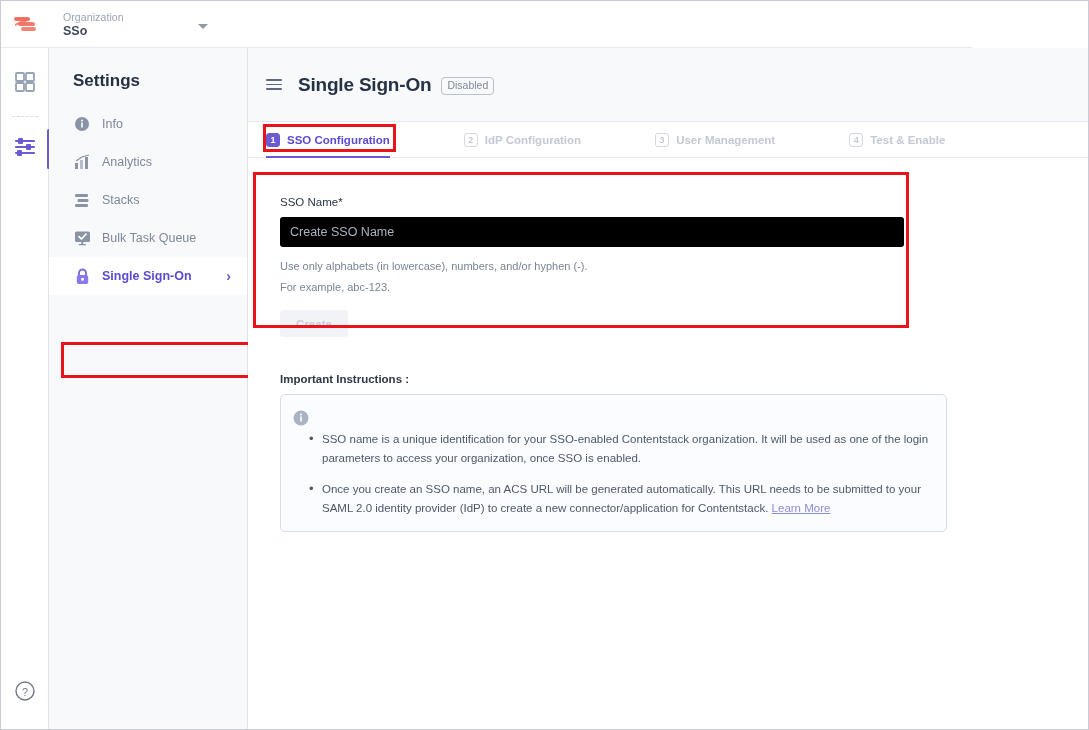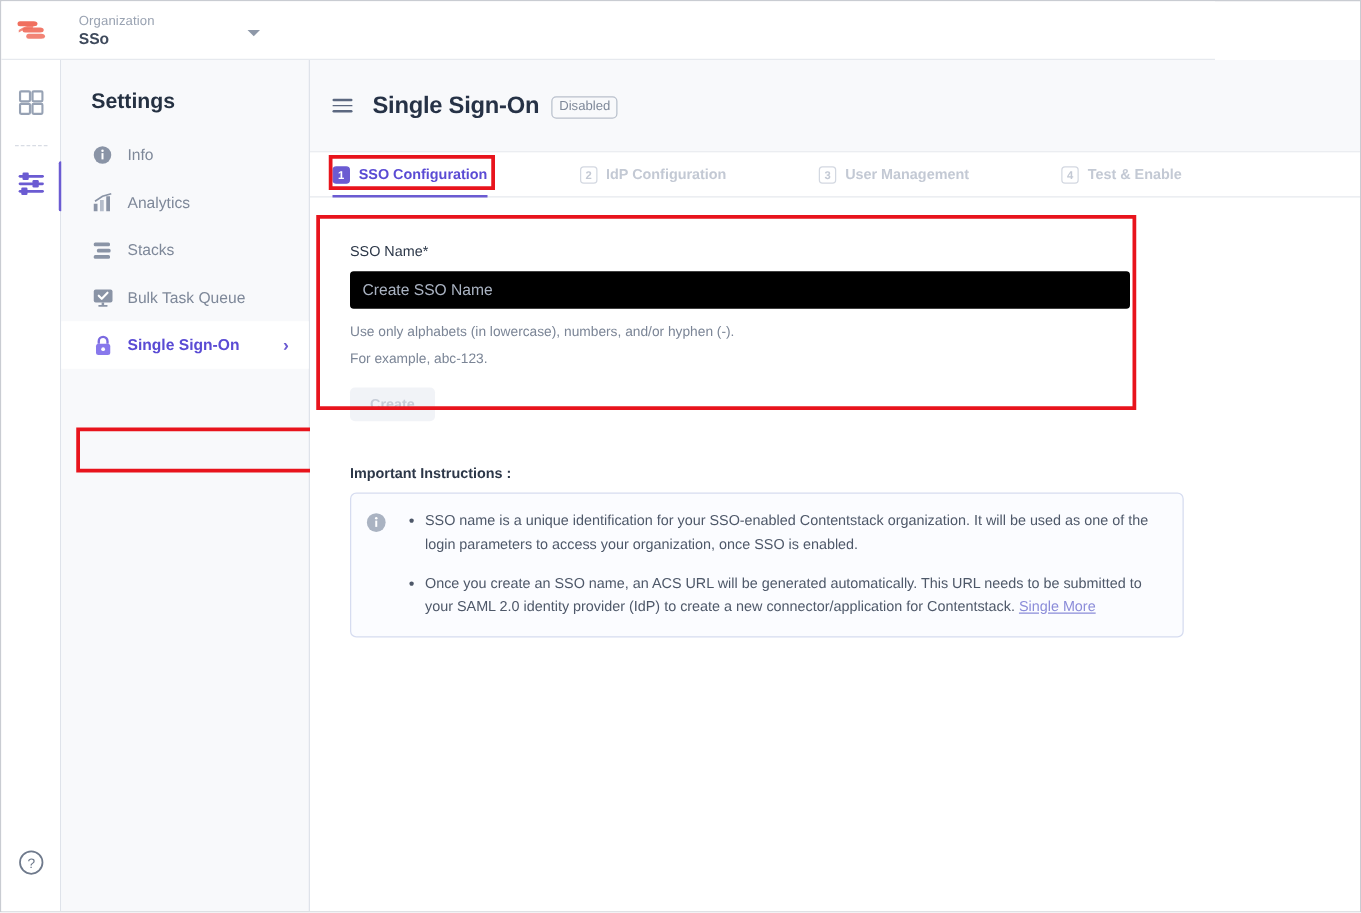--- a/index.html
+++ b/index.html
@@ -234,20 +234,21 @@
     margin: 22px 0 9px 14px;
   }
   .instructions-box {
     margin-left: 14px;
     width: 667px;
     border: 1px solid #d6dcf0;
     border-radius: 5px;
     background: #fbfcff;
     padding: 13px 14px 13px 12px;
     display: flex;
+    flex-direction: column;
   }
   .instr-icon { flex: 0 0 18px; margin-top: 2px; }
   .instr-list { margin: 0 0 0 16px; padding: 0; list-style: none; }
   .instr-list li {
     font-size: 11.5px; color: #4e5869; line-height: 19px;
     position: relative; padding-left: 13px;
   }
   .instr-list li + li { margin-top: 12px; }
   .instr-list li::before {
     content: "•"; position: absolute; left: 0; top: -1px;
@@ -428,21 +429,21 @@
       <div class="instructions-box">
         <span class="instr-icon">
           <svg width="16" height="16" viewBox="0 0 16 16">
               <circle cx="8" cy="8" r="7.5" fill="#aab3c2"></circle>
               <rect x="7.2" y="6.5" width="1.6" height="5" fill="#fff"></rect>
               <circle cx="8" cy="4.5" r="1" fill="#fff"></circle>
             </svg>
         </span>
         <ul class="instr-list">
           <li>SSO name is a unique identification for your SSO-enabled Contentstack organization. It will be used as one of the login parameters to access your organization, once SSO is enabled.</li>
-          <li><span>Once you create an SSO name, an ACS URL will be generated automatically. This URL needs to be submitted to your SAML 2.0 identity provider (IdP) to create a new connector/application for Contentstack. </span><a class="link" href="#">Single More</a></li>
+          <li><span>Once you create an SSO name, an ACS URL will be generated automatically. This URL needs to be submitted to your SAML 2.0 identity provider (IdP) to create a new connector/application for Contentstack. </span><a class="link" href="#">Learn More</a></li>
         </ul>
       </div>
     </div>
 
     <div class="form-highlight" style="left:5px; top:124px;"></div>
   </div>
 
   <div class="tab-highlight"></div>
 </div>
 

